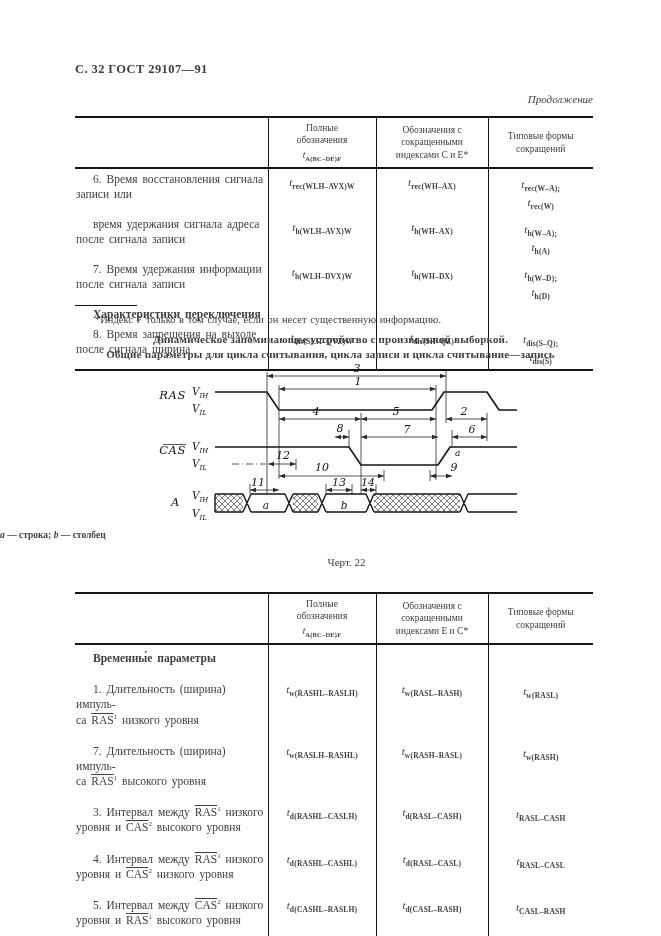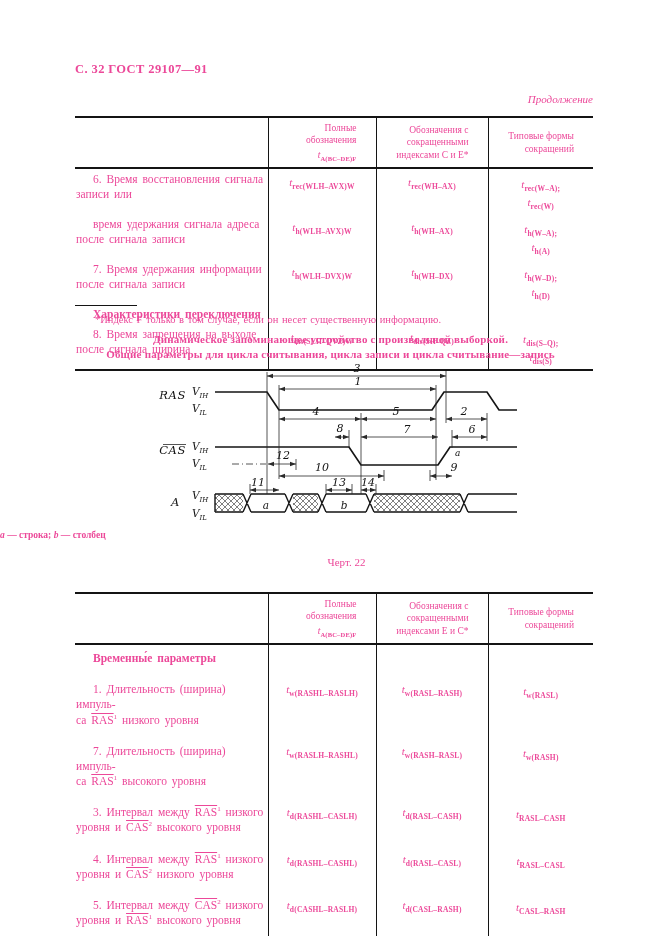--- a/index.html
+++ b/index.html
@@ -1,25 +1,25 @@
 <!DOCTYPE html>
 <html><head>
 <meta charset="utf-8">
 <style>
   html,body{margin:0;padding:0;background:#d8d8d8;}
   .page{position:relative;width:661px;height:936px;background:#ffffff;overflow:hidden;
-        font-family:"Liberation Serif",serif;color:#ec4899;}
+        font-family:"Liberation Serif",serif;color:#404040;}
   .doc-header{position:absolute;left:75px;top:62px;font-weight:bold;font-size:12.5px;letter-spacing:.4px;}
   .continuation{position:absolute;left:0;top:93px;width:593px;text-align:right;font-style:italic;font-size:11px;}
   table.gtab{position:absolute;left:75px;width:518px;border-collapse:collapse;table-layout:fixed;
              border-top:2.5px solid #141414;}
   .t1{top:116px;border-bottom:2.5px solid #141414;}
   .t2{top:592px;}
   .gtab thead th{border-bottom:2.5px solid #141414;font-weight:normal;font-size:9.5px;line-height:1.3;
-                 text-align:right;vertical-align:middle;padding:4px 19px;}
+                 text-align:center;vertical-align:middle;padding:4px 19px;}
   .gtab th.c2,.gtab th.c3,.gtab th.c4,
   .gtab td.c2,.gtab td.c3,.gtab td.c4{border-left:1.6px solid #141414;}
   .gtab td{vertical-align:top;}
   td.desc{font-size:11.5px;line-height:1.32;padding:3px 4px 7px 1px;text-indent:17px;word-spacing:2px;}
   .t2 td.desc{padding:6px 4px 10px 1px;}
   td.sub-head{font-weight:bold;padding-bottom:2px;}
   td.cell{text-align:center;padding-top:7px;font-size:11px;}
   .typ-wrap{display:inline-block;text-align:center;line-height:1.5;}
   .formula{white-space:nowrap;}
   .fb{font-style:italic;}

